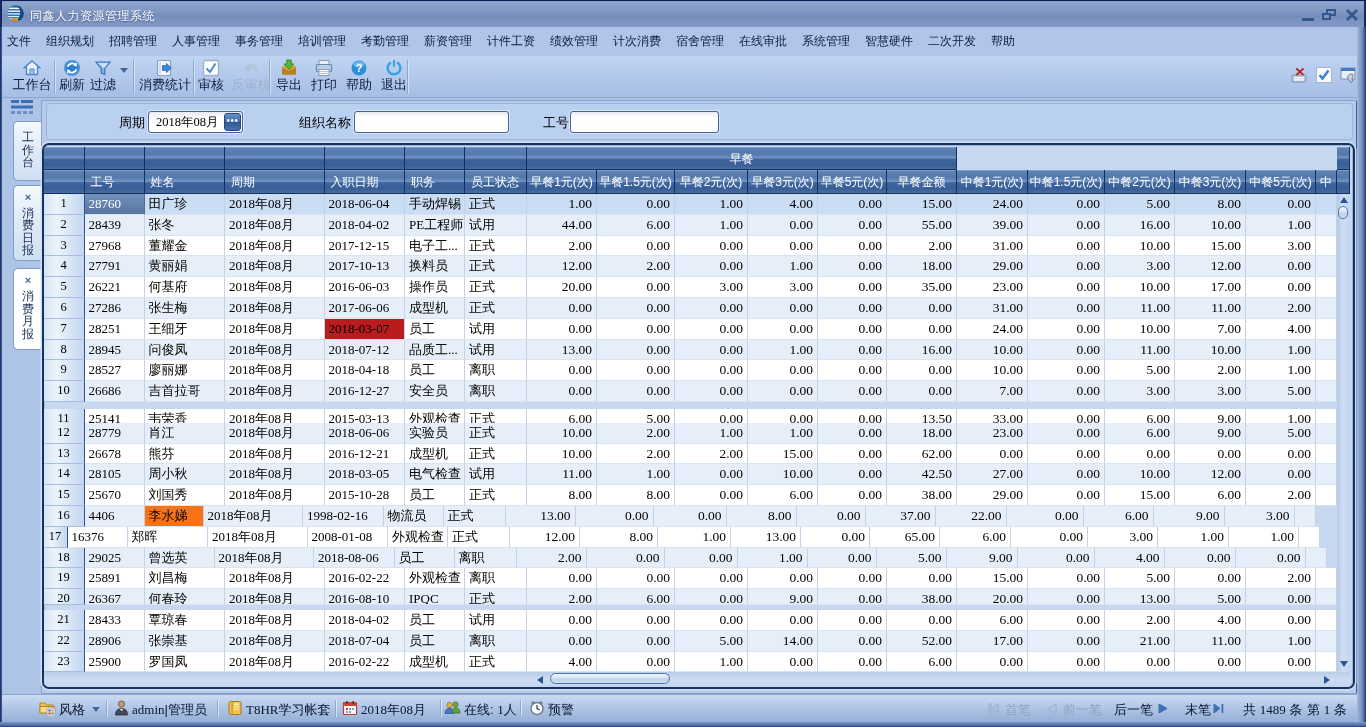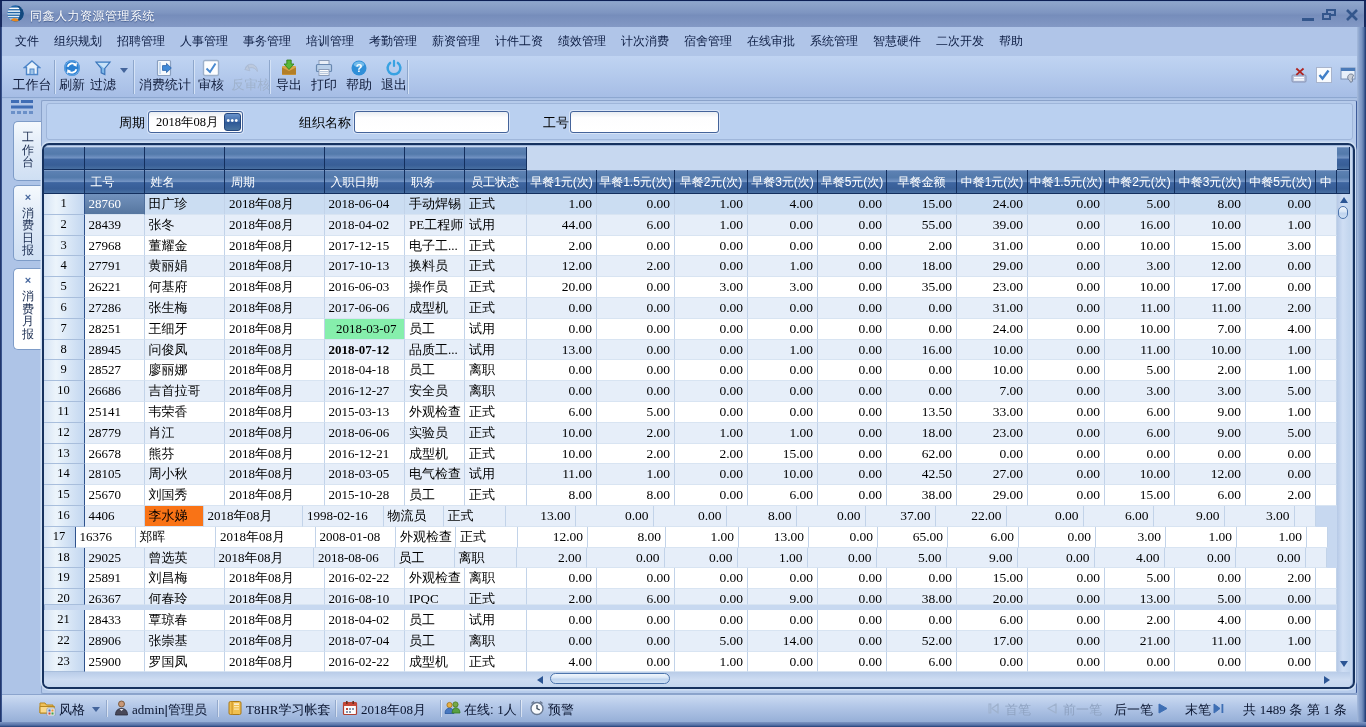--- a/index.html
+++ b/index.html
@@ -5,21 +5,21 @@
 body{font-family:"Liberation Sans",sans-serif;position:relative;background:#a9c0e4;}
 .abs{position:absolute;}
 
 #titlebar{left:0;top:0;width:1366px;height:27px;
  background:linear-gradient(180deg,#93aace 0%,#829dc8 0%,#8ea5cb 6%,#7e95c1 45%,#768dbb 55%,#8399c5 100%);
  border-top:1px solid #0d1f55;}
 #titlebar .edgeL{position:absolute;left:0;top:0;width:2px;height:27px;background:#16295e;}
 #titlebar .edgeR{position:absolute;right:0;top:0;width:2px;height:27px;background:#16295e;}
 #apptitle{position:absolute;left:30px;top:7px;font-size:12px;color:#fff;letter-spacing:0.5px;text-shadow:0 1px 1px #3a5488;}
 
-#menubar{left:2px;top:27px;width:1355px;height:29px;background:#b0c5e8;display:flex;align-items:center;gap:15px;padding-left:13px;font-size:12px;color:#0c1c42;}
+#menubar{left:2px;top:27px;width:1355px;height:29px;background:#b0c5e8;display:flex;align-items:center;gap:15px;padding-left:5px;font-size:12px;color:#0c1c42;}
 #menubar span{white-space:nowrap;}
 
 #toolbar{left:2px;top:56px;width:1355px;height:42px;background:linear-gradient(180deg,#c0d4f2 0%,#b3c9ec 50%,#a6bde5 100%);border-bottom:1px solid #8da7d0;}
 .titem{position:absolute;top:3px;height:36px;text-align:center;font-size:13px;color:#101c3a;}
 .titem .ic{display:block;margin:0 auto 1px auto;width:18px;height:18px;}
 .titem .lb{display:block;font-size:13px;line-height:14px;white-space:nowrap;}
 .tsep{position:absolute;top:4px;width:1px;height:34px;background:#8ea7cc;box-shadow:1px 0 0 #d4e2f6;}
 .titem.dis .lb{color:#9fb2cc;}
 
 #content{left:2px;top:99px;width:1355px;height:595px;background:#aec4e7;}
@@ -254,20 +254,23 @@
 </div>
 <div id="gridpanel">
 <div class="abs" style="left:0;top:0;width:1310px;height:48px;"></div>
 <div class="hcell" style="left:0.0px;top:1.5px;width:41px;height:23.5px;"></div>
 <div class="hcell" style="left:41.0px;top:1.5px;width:60px;height:23.5px;"></div>
 <div class="hcell" style="left:101.0px;top:1.5px;width:80.5px;height:23.5px;"></div>
 <div class="hcell" style="left:181.5px;top:1.5px;width:99.5px;height:23.5px;"></div>
 <div class="hcell" style="left:281.0px;top:1.5px;width:80.5px;height:23.5px;"></div>
 <div class="hcell" style="left:361.5px;top:1.5px;width:60px;height:23.5px;"></div>
 <div class="hcell" style="left:421.5px;top:1.5px;width:62px;height:23.5px;"></div>
+<div class="hcell" style="left:483.5px;top:1.5px;width:430px;height:23.5px;text-align:center;">
+          <span class="t">早餐</span>
+        </div>
 <div class="hcell" style="left:1293.7px;top:1.5px;width:13px;height:23.5px;"></div>
 <div class="hcell" style="left:1293.7px;top:25.0px;width:13px;height:24.0px;"></div>
 <div class="hcell" style="left:0.0px;top:25.0px;width:41px;height:24.0px;">
           <span class="t" style="margin-left:6px;"></span>
         </div>
 <div class="hcell" style="left:41.0px;top:25.0px;width:60px;height:24.0px;">
           <span class="t" style="margin-left:6px;">工号</span>
         </div>
 <div class="hcell" style="left:101.0px;top:25.0px;width:80.5px;height:24.0px;">
           <span class="t" style="margin-left:6px;">姓名</span>
@@ -444,42 +447,42 @@
 <div class="dcell num" style="width:70px;background:#e6eef9;">11.00</div>
 <div class="dcell num" style="width:71px;background:#e6eef9;">11.00</div>
 <div class="dcell num" style="width:70px;background:#e6eef9;">2.00</div>
 <div class="dcell" style="width:21px;background:#e6eef9;"></div>
 </div>
 <div class="drow" style="left:0.0px;top:173.8px;width:1293.7px;height:20.8px;">
 <div class="dcell rown" style="width:41px;">7</div>
 <div class="dcell txt" style="width:60px;background:#ffffff;">28251</div>
 <div class="dcell txt" style="width:80.5px;background:#ffffff;">王细牙</div>
 <div class="dcell txt" style="width:99.5px;background:#ffffff;">2018年08月</div>
-<div class="dcell txt" style="width:80.5px;background:#86efac;text-align:center;">2018-03-07</div>
+<div class="dcell txt" style="width:80.5px;background:#b91c1c;">2018-03-07</div>
 <div class="dcell txt" style="width:60px;background:#ffffff;">员工</div>
 <div class="dcell txt" style="width:62px;background:#ffffff;">试用</div>
 <div class="dcell num" style="width:70px;background:#ffffff;">0.00</div>
 <div class="dcell num" style="width:78px;background:#ffffff;">0.00</div>
 <div class="dcell num" style="width:73px;background:#ffffff;">0.00</div>
 <div class="dcell num" style="width:70px;background:#ffffff;">0.00</div>
 <div class="dcell num" style="width:69px;background:#ffffff;">0.00</div>
 <div class="dcell num" style="width:70px;background:#ffffff;">0.00</div>
 <div class="dcell num" style="width:71px;background:#ffffff;">24.00</div>
 <div class="dcell num" style="width:77px;background:#ffffff;">0.00</div>
 <div class="dcell num" style="width:70px;background:#ffffff;">10.00</div>
 <div class="dcell num" style="width:71px;background:#ffffff;">7.00</div>
 <div class="dcell num" style="width:70px;background:#ffffff;">4.00</div>
 <div class="dcell" style="width:21px;background:#ffffff;"></div>
 </div>
 <div class="drow" style="left:0.0px;top:194.6px;width:1293.7px;height:20.8px;">
 <div class="dcell rown" style="width:41px;">8</div>
 <div class="dcell txt" style="width:60px;background:#e6eef9;">28945</div>
 <div class="dcell txt" style="width:80.5px;background:#e6eef9;">问俊凤</div>
 <div class="dcell txt" style="width:99.5px;background:#e6eef9;">2018年08月</div>
-<div class="dcell txt" style="width:80.5px;background:#e6eef9;font-weight:bold;">2018-07-12</div>
+<div class="dcell txt" style="width:80.5px;background:#e6eef9;">2018-07-12</div>
 <div class="dcell txt" style="width:60px;background:#e6eef9;">品质工...</div>
 <div class="dcell txt" style="width:62px;background:#e6eef9;">试用</div>
 <div class="dcell num" style="width:70px;background:#e6eef9;">13.00</div>
 <div class="dcell num" style="width:78px;background:#e6eef9;">0.00</div>
 <div class="dcell num" style="width:73px;background:#e6eef9;">0.00</div>
 <div class="dcell num" style="width:70px;background:#e6eef9;">1.00</div>
 <div class="dcell num" style="width:69px;background:#e6eef9;">0.00</div>
 <div class="dcell num" style="width:70px;background:#e6eef9;">16.00</div>
 <div class="dcell num" style="width:71px;background:#e6eef9;">10.00</div>
 <div class="dcell num" style="width:77px;background:#e6eef9;">0.00</div>
@@ -523,21 +526,21 @@
 <div class="dcell num" style="width:70px;background:#e6eef9;">0.00</div>
 <div class="dcell num" style="width:69px;background:#e6eef9;">0.00</div>
 <div class="dcell num" style="width:70px;background:#e6eef9;">0.00</div>
 <div class="dcell num" style="width:71px;background:#e6eef9;">7.00</div>
 <div class="dcell num" style="width:77px;background:#e6eef9;">0.00</div>
 <div class="dcell num" style="width:70px;background:#e6eef9;">3.00</div>
 <div class="dcell num" style="width:71px;background:#e6eef9;">3.00</div>
 <div class="dcell num" style="width:70px;background:#e6eef9;">5.00</div>
 <div class="dcell" style="width:21px;background:#e6eef9;"></div>
 </div>
-<div class="drow" style="left:0.0px;top:257.0px;width:1293.7px;height:20.8px;">
+<div class="drow" style="left:0.0px;top:264px;width:1293.7px;height:20.8px;">
 <div class="dcell rown" style="width:41px;">11</div>
 <div class="dcell txt" style="width:60px;background:#ffffff;">25141</div>
 <div class="dcell txt" style="width:80.5px;background:#ffffff;">韦荣香</div>
 <div class="dcell txt" style="width:99.5px;background:#ffffff;">2018年08月</div>
 <div class="dcell txt" style="width:80.5px;background:#ffffff;">2015-03-13</div>
 <div class="dcell txt" style="width:60px;background:#ffffff;">外观检查</div>
 <div class="dcell txt" style="width:62px;background:#ffffff;">正式</div>
 <div class="dcell num" style="width:70px;background:#ffffff;">6.00</div>
 <div class="dcell num" style="width:78px;background:#ffffff;">5.00</div>
 <div class="dcell num" style="width:73px;background:#ffffff;">0.00</div>
@@ -650,21 +653,21 @@
 <div class="dcell num" style="width:69px;background:#e6eef9;">0.00</div>
 <div class="dcell num" style="width:70px;background:#e6eef9;">37.00</div>
 <div class="dcell num" style="width:71px;background:#e6eef9;">22.00</div>
 <div class="dcell num" style="width:77px;background:#e6eef9;">0.00</div>
 <div class="dcell num" style="width:70px;background:#e6eef9;">6.00</div>
 <div class="dcell num" style="width:71px;background:#e6eef9;">9.00</div>
 <div class="dcell num" style="width:70px;background:#e6eef9;">3.00</div>
 <div class="dcell" style="width:21px;background:#e6eef9;"></div>
 </div>
 <div class="drow" style="left:0.0px;top:381.8px;width:1293.7px;height:20.8px;">
-<div class="dcell rown" style="width:32px;">17</div>
+<div class="dcell rown" style="width:24px;">17</div>
 <div class="dcell txt" style="width:60px;background:#ffffff;">16376</div>
 <div class="dcell txt" style="width:80.5px;background:#ffffff;">郑晖</div>
 <div class="dcell txt" style="width:99.5px;background:#ffffff;">2018年08月</div>
 <div class="dcell txt" style="width:80.5px;background:#ffffff;">2008-01-08</div>
 <div class="dcell txt" style="width:60px;background:#ffffff;">外观检查</div>
 <div class="dcell txt" style="width:62px;background:#ffffff;">正式</div>
 <div class="dcell num" style="width:70px;background:#ffffff;">12.00</div>
 <div class="dcell num" style="width:78px;background:#ffffff;">8.00</div>
 <div class="dcell num" style="width:73px;background:#ffffff;">1.00</div>
 <div class="dcell num" style="width:70px;background:#ffffff;">13.00</div>

